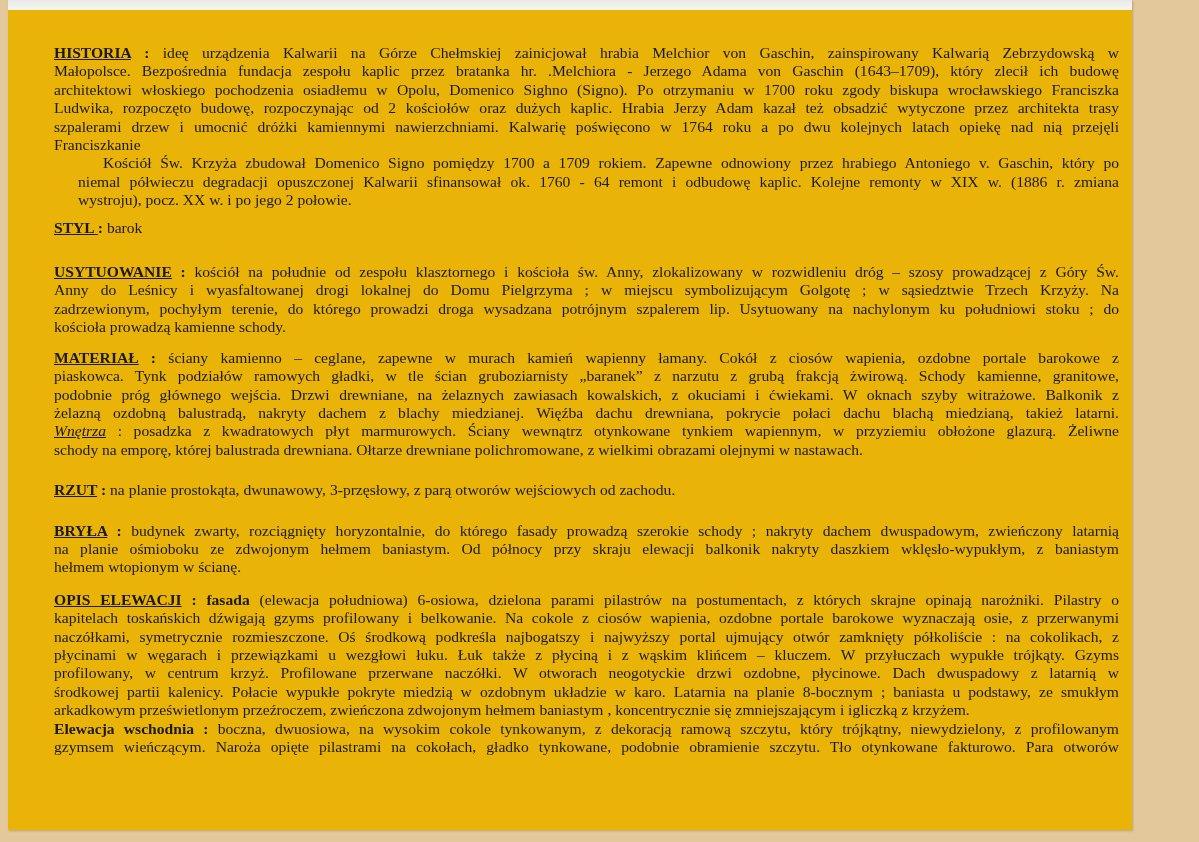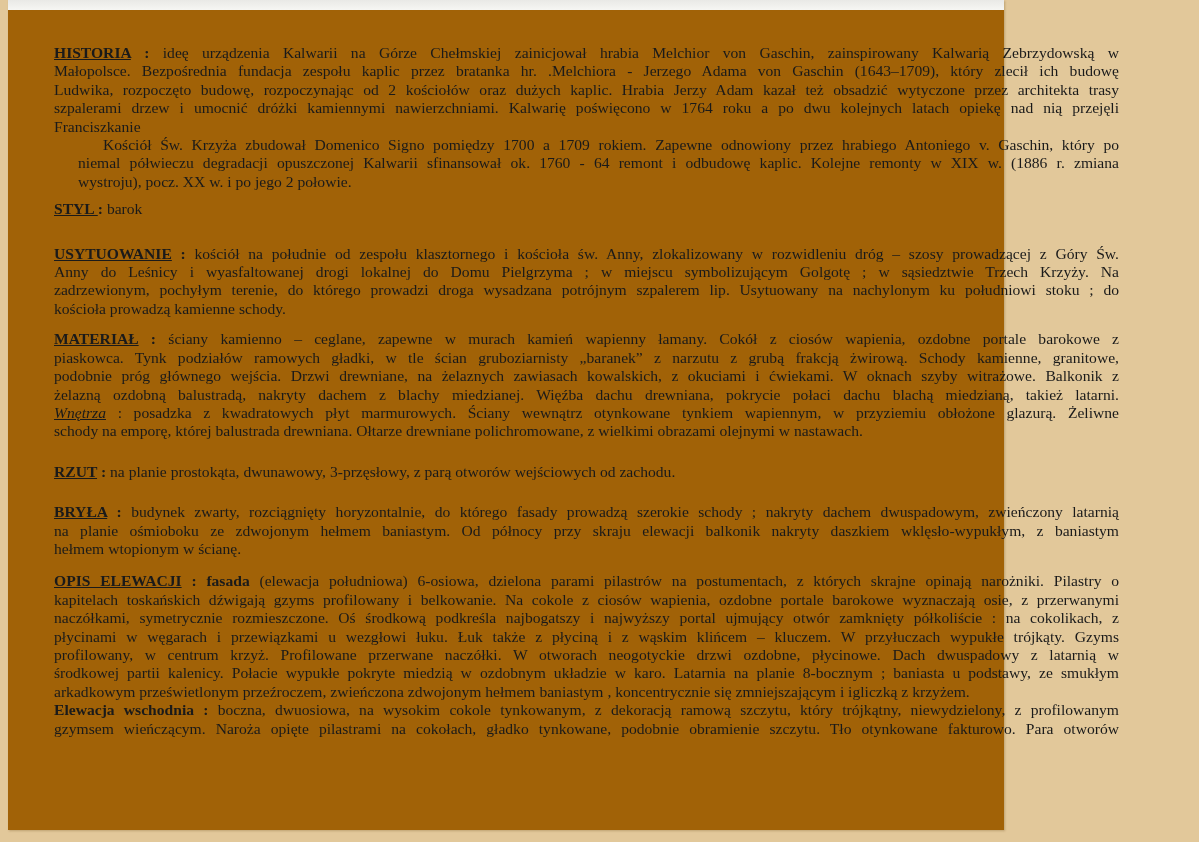--- a/index.html
+++ b/index.html
@@ -6,24 +6,23 @@
     body {
       width: 1199px; height: 842px; overflow: hidden;
       background: #e2c89a;
       font-family: "Liberation Serif", "DejaVu Serif", serif;
       color: #1a1a1a;
       position: relative;
     }
     .sheet {
       position: absolute;
       left: 8px; top: 0;
-      width: 954px; height: 830px;
-      background: #a16207;
+      width: 1124px; height: 830px;
+      background: #eab308;
       box-shadow: 1px 1px 2px rgba(120,90,40,0.35);
-      padding-left: 42px;
     }
     .sheet .topstrip {
       position: absolute; left: 0; top: 0; right: 0; height: 10px;
       background: linear-gradient(#e9e9e6, #f6f6f3);
     }
     .content {
       position: absolute;
       left: 46px; top: 44px;
       width: 1065px;
       font-size: 15.6px;
@@ -43,20 +42,21 @@
 <body>
 
 <div class="sheet">
   <div class="topstrip"></div>
 
   <div class="content">
 
     <div class="sec none">
       <span class="line j"><span class="lbl">HISTORIA</span><b> : </b><span>ideę urządzenia Kalwarii na Górze Chełmskiej zainicjował hrabia Melchior von Gaschin, zainspirowany Kalwarią Zebrzydowską w</span></span>
       <span class="line j">Małopolsce.  Bezpośrednia fundacja zespołu kaplic przez bratanka hr. .Melchiora - Jerzego Adama von Gaschin (1643–1709), który zlecił ich budowę</span>
+      <span class="line j">architektowi włoskiego pochodzenia osiadłemu w Opolu, Domenico Sighno (Signo). Po otrzymaniu w 1700 roku  zgody biskupa wrocławskiego Franciszka</span>
       <span class="line j">Ludwika, rozpoczęto budowę, rozpoczynając od 2 kościołów oraz dużych kaplic. Hrabia Jerzy Adam kazał też obsadzić wytyczone przez architekta trasy</span>
       <span class="line j">szpalerami drzew i umocnić dróżki kamiennymi  nawierzchniami. Kalwarię poświęcono w 1764 roku a po dwu kolejnych latach opiekę nad nią przejęli</span>
       <span class="line">Franciszkanie</span>
     </div>
     <div class="sec tight">
       <span class="line j indent">Kościół Św. Krzyża zbudował Domenico Signo pomiędzy 1700 a 1709 rokiem. Zapewne odnowiony przez hrabiego Antoniego v. Gaschin, który po</span>
       <span class="line j">niemal półwieczu degradacji opuszczonej Kalwarii sfinansował ok. 1760 - 64 remont i odbudowę kaplic.  Kolejne remonty w XIX w. (1886 r. zmiana</span>
       <span class="line">wystroju),  pocz. XX w. i  po jego 2 połowie.</span>
     </div>
 

